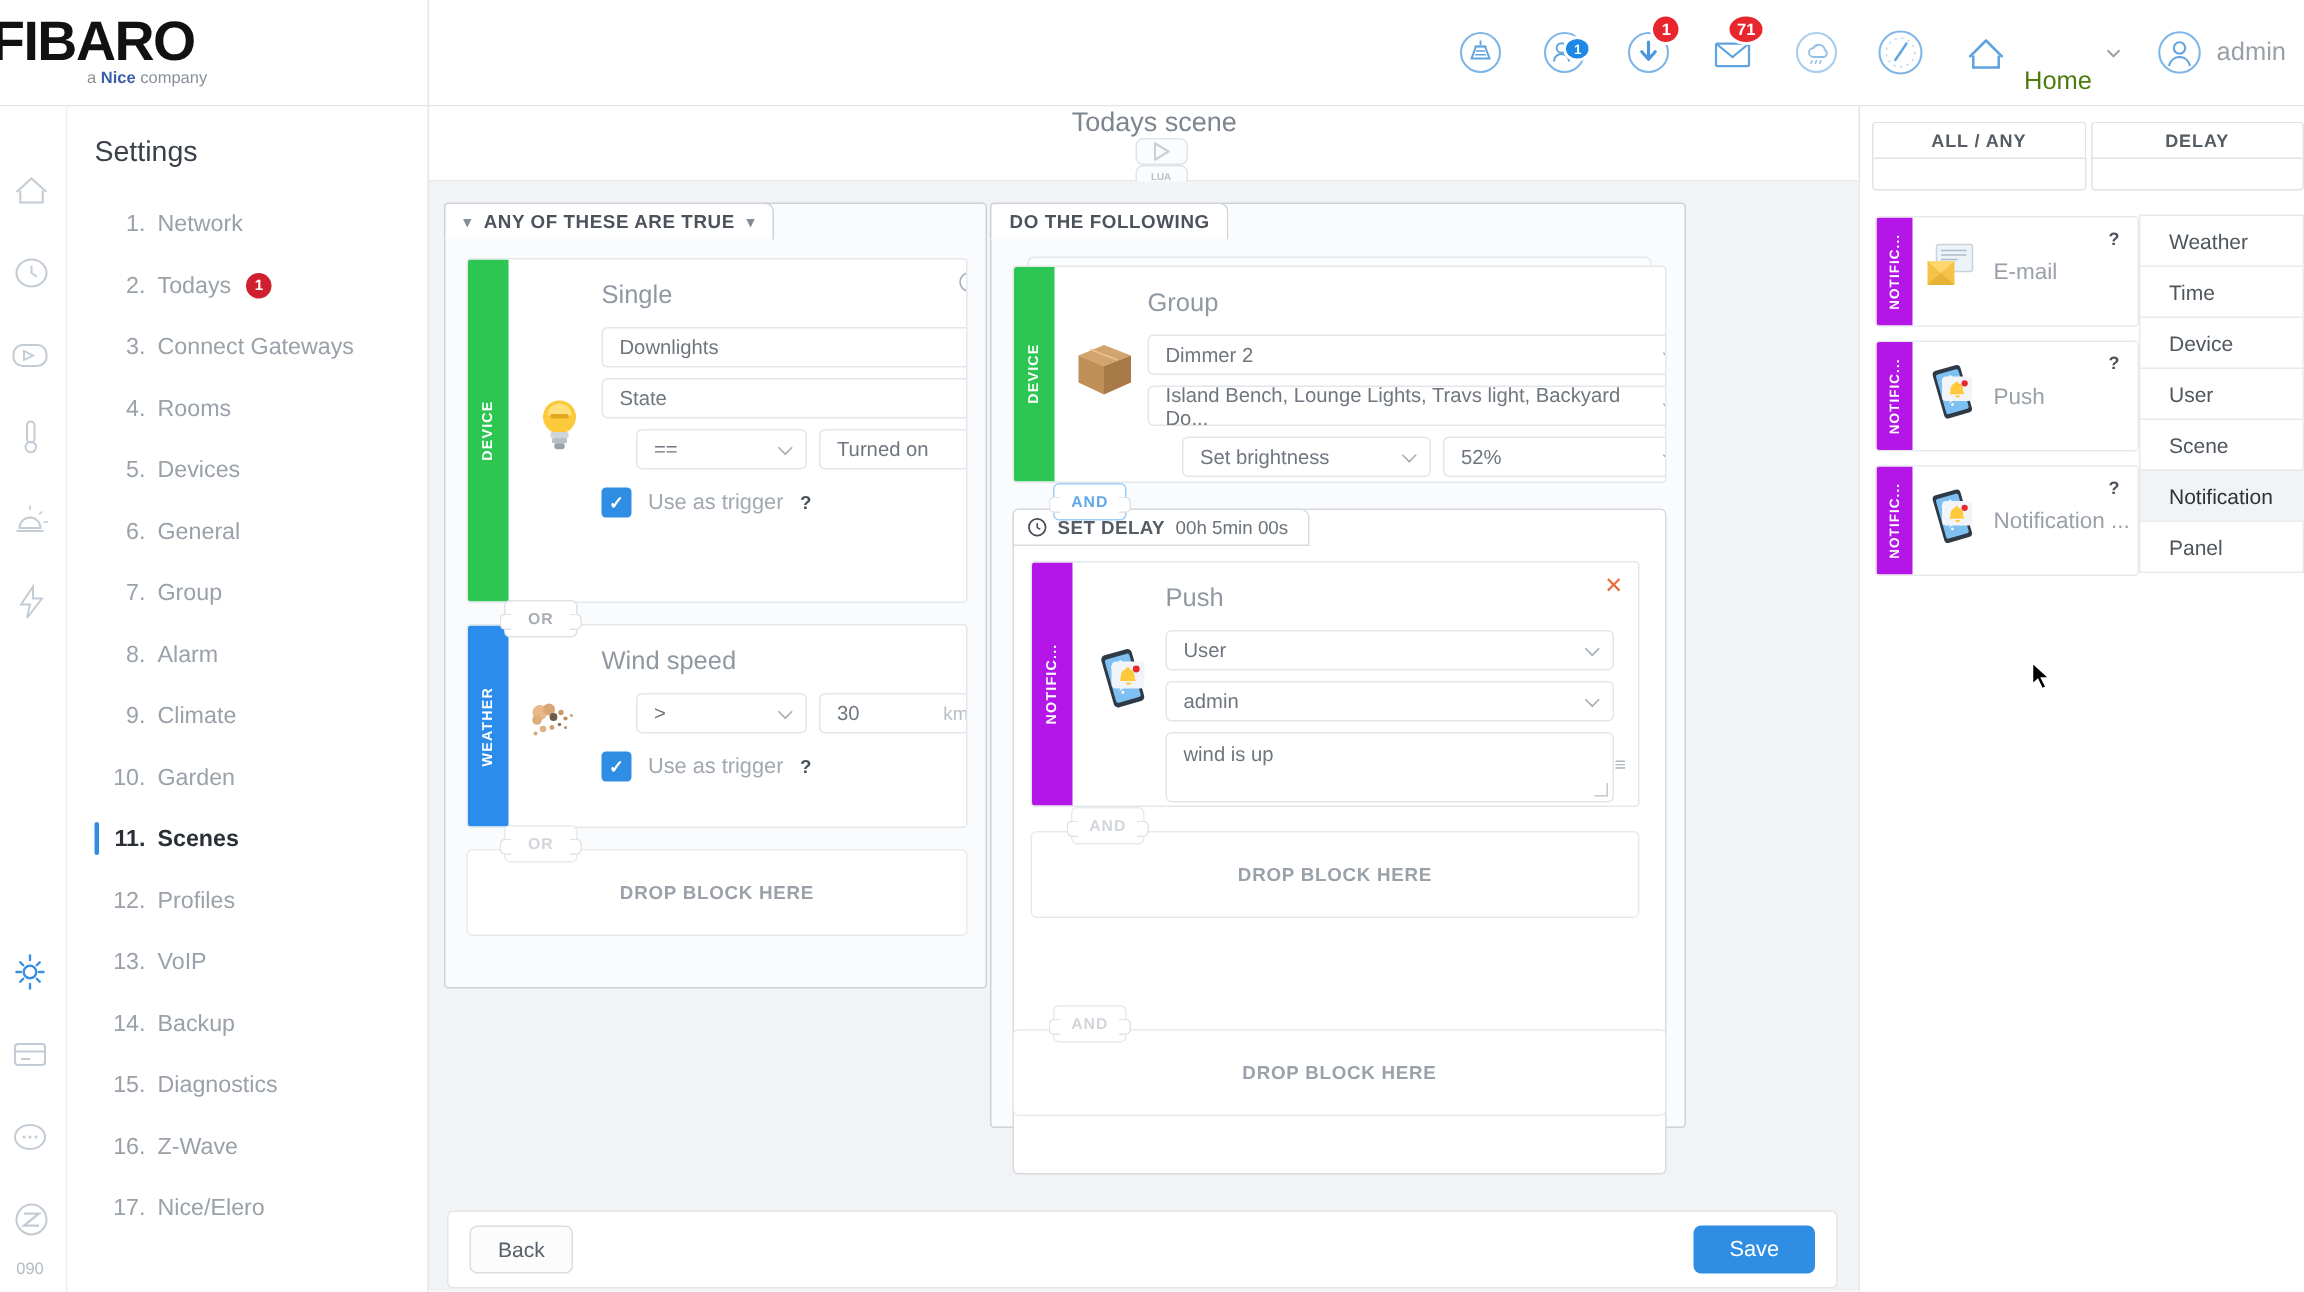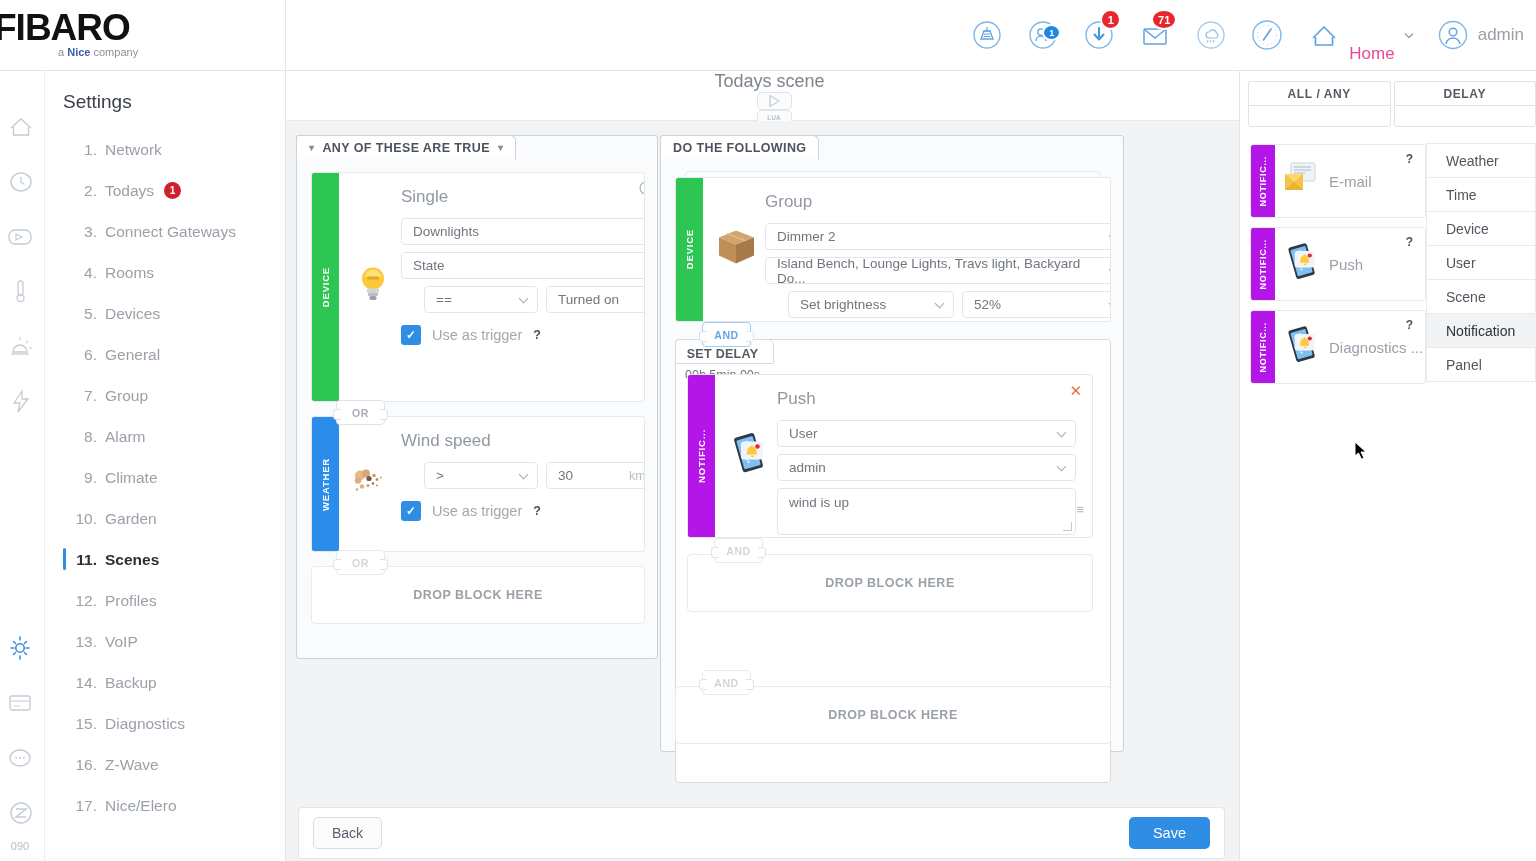--- a/index.html
+++ b/index.html
@@ -31,21 +31,21 @@
   .topbar-right { flex:1; display:flex; align-items:center; justify-content:flex-end; padding-right:12px; gap:0px; }
   .ticon { position:relative; width:56px; height:46px; display:flex; align-items:center; justify-content:center; cursor:pointer;}
   .badge {
     position:absolute; min-width:21px; height:21px; border-radius:50%;
     background:#e8262d; color:#fff; font-size:11px; font-weight:700;
     display:flex; align-items:center; justify-content:center;
     top:-3px; right:6px; padding:0 5px; border:2px solid #fff;
   }
   .badge.blue { background:#1e88e5; top:12px; right:10px; min-width:17px; height:17px; font-size:9px;}
   .home-sel { display:flex; align-items:center; gap:8px; margin-left:12px; cursor:pointer;}
-  .home-sel .lbl { font-size:17px; color:#ec4899;margin-top:38px; }
+  .home-sel .lbl { font-size:17px; color:#4d7c0f;margin-top:38px; }
   .user-sel { display:flex; align-items:center; gap:9px; margin-left:22px; cursor:pointer;}
   .user-sel .lbl { font-size:17px; color:#9aa0a8; }
 
   
   .rail {
     position:absolute; left:0; top:71px; width:45px; height:790px;
     background:#fff; border-right:1px solid #eceff1;
     display:flex; flex-direction:column; align-items:center; padding-top:28px;
   }
   .rail .ri { width:34px; height:55px; display:flex; align-items:center; justify-content:center; cursor:pointer; }
@@ -176,21 +176,21 @@
   .stack-ghost {
     position:absolute; background:#fff; border:1px solid #e4e8eb; border-radius:4px;
   }
 
   .delaybox {
     position:absolute; background:#fff; border:1px solid #d7dbe0; border-radius:4px;
   }
   .delay-tab {
     position:absolute; top:-1px; left:-1px; height:25px; background:#fff;
     border:1px solid #d7dbe0; border-radius:4px 6px 0 0;
-    display:flex; align-items:center; gap:7px; padding:0 13px 0 9px; font-size:12.5px; color:#545b63;flex-direction:column;
+    display:flex; align-items:center; gap:7px; padding:0 13px 0 9px; font-size:12.5px; color:#545b63;
   }
   .delay-tab b { font-weight:700; letter-spacing:.3px; }
   .delay-tab .dv { color:#6d747c; font-weight:400; }
 
   .textarea {
     position:relative; height:47px; border:1px solid #e2e6ea; border-radius:4px;
     background:#fff; padding:6px 11px; font-size:13.5px; color:#6f767e;
   }
   .textarea::after {
     content:""; position:absolute; right:3px; bottom:3px; width:8px; height:8px;
@@ -801,21 +801,21 @@
                   <circle cx="17" cy="22" r="1" fill="#fff"></circle>
                   <circle cx="27" cy="27" r="1" fill="#fff"></circle>
                   <circle cx="20" cy="32" r="1" fill="#fff"></circle>
                 </g>
                 <rect x="15" y="12" width="22" height="18" rx="3" fill="#f1f5f9"></rect>
                 <path d="M22 28l-2 4 5-4z" fill="#f1f5f9"></path>
                 <path d="M22 25h9c0-1-.6-1.4-.6-3.4 0-2.4-1.3-4.1-3.4-4.6 0-.7-.5-1.3-1.2-1.3s-1.2.6-1.2 1.3c-2.1.5-3.4 2.2-3.4 4.6 0 2-.6 2.4-.6 3.4z" fill="#ffc93c"></path>
                 <path d="M24.6 26c0 .9.8 1.6 1.8 1.6s1.8-.7 1.8-1.6z" fill="#ffc93c"></path>
                 <circle cx="31.5" cy="17" r="2.3" fill="#e8262d"></circle>
               </svg></div>
-            <div class="plabel">Diagnostics ...</div>
+            <div class="plabel">Notification ...</div>
             <div class="pq">?</div>
           </div>
         </div>
       <div class="cats" id="cat-list">
           <div class="cat">Weather</div>
           <div class="cat">Time</div>
           <div class="cat">Device</div>
           <div class="cat">User</div>
           <div class="cat">Scene</div>
           <div class="cat active">Notification</div>

